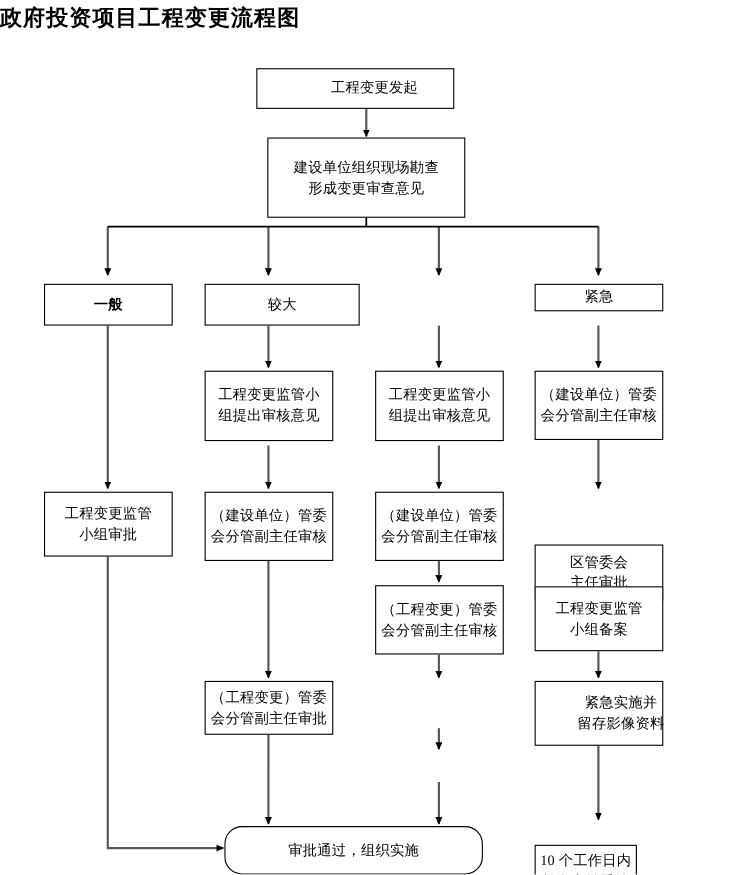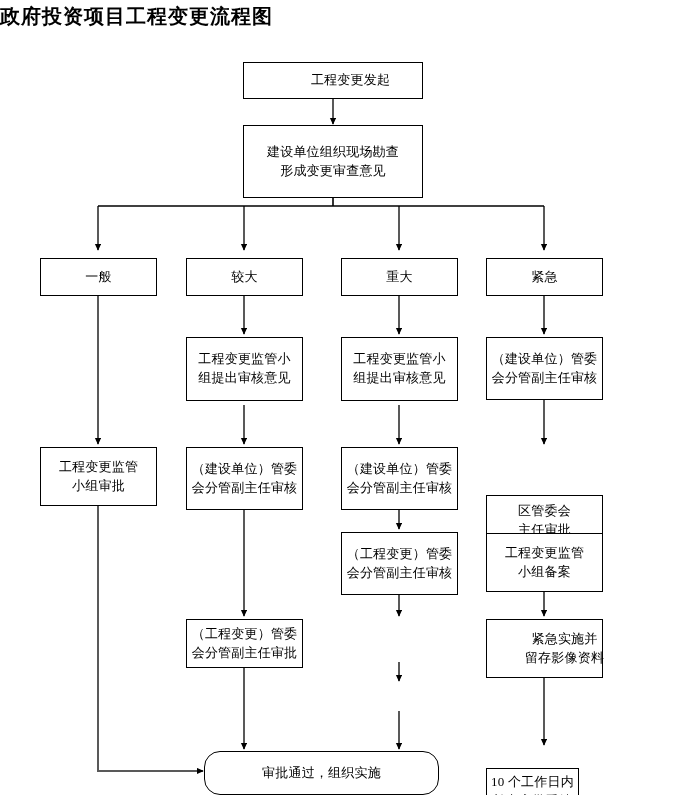--- a/index.html
+++ b/index.html
@@ -104,39 +104,36 @@
 
       <path d="M98,506 L98,771 L203,771"></path>
     </g>
     <g stroke="#000000" stroke-width="1.6" fill="none">
 
       <path d="M333,180 L333,206"></path>
       <path d="M98,206 L544,206"></path>
     </g>
   </svg>
 
-  <div class="node" style="left:243px; top:62px; width:180px; height:37px;padding-left:35px;">
+  <div class="node" style="left:233px; top:62px; width:180px; height:37px;padding-left:35px;">
     <span class="line">工程变更发起</span>
   </div>
 
   <div class="node" style="left:243px; top:125px; width:180px; height:73px;">
     <span class="line">建设单位组织现场勘查</span>
     <span class="line">形成变更审查意见</span>
   </div>
 
-  <div class="node" style="left:40px; top:258px; width:117px; height:38px;">
+  <div class="node" style="left:40px; top:258px; width:117px; height:38px;font-weight:bold;">
     <span class="line">一般</span>
   </div>
-  <div class="node" style="left:186px; top:258px; width:117px; height:38px;">
+  <div class="node" style="left:186px; top:258px; width:141px; height:38px;">
     <span class="line">较大</span>
   </div>
-  <div class="node" style="left:341px; top:258px; width:117px; height:38px;">
-    <span class="line">重大</span>
-  </div>
-  <div class="node" style="left:486px; top:258px; width:117px; height:38px;">
+  <div class="node" style="left:486px; top:258px; width:117px; height:25px;">
     <span class="line">紧急</span>
   </div>
 
   <div class="node" style="left:40px; top:447px; width:117px; height:59px;">
     <span class="line">工程变更监管</span>
     <span class="line">小组审批</span>
   </div>
 
   <div class="node" style="left:186px; top:337px; width:117px; height:64px;">
     <span class="line">工程变更监管小</span>

